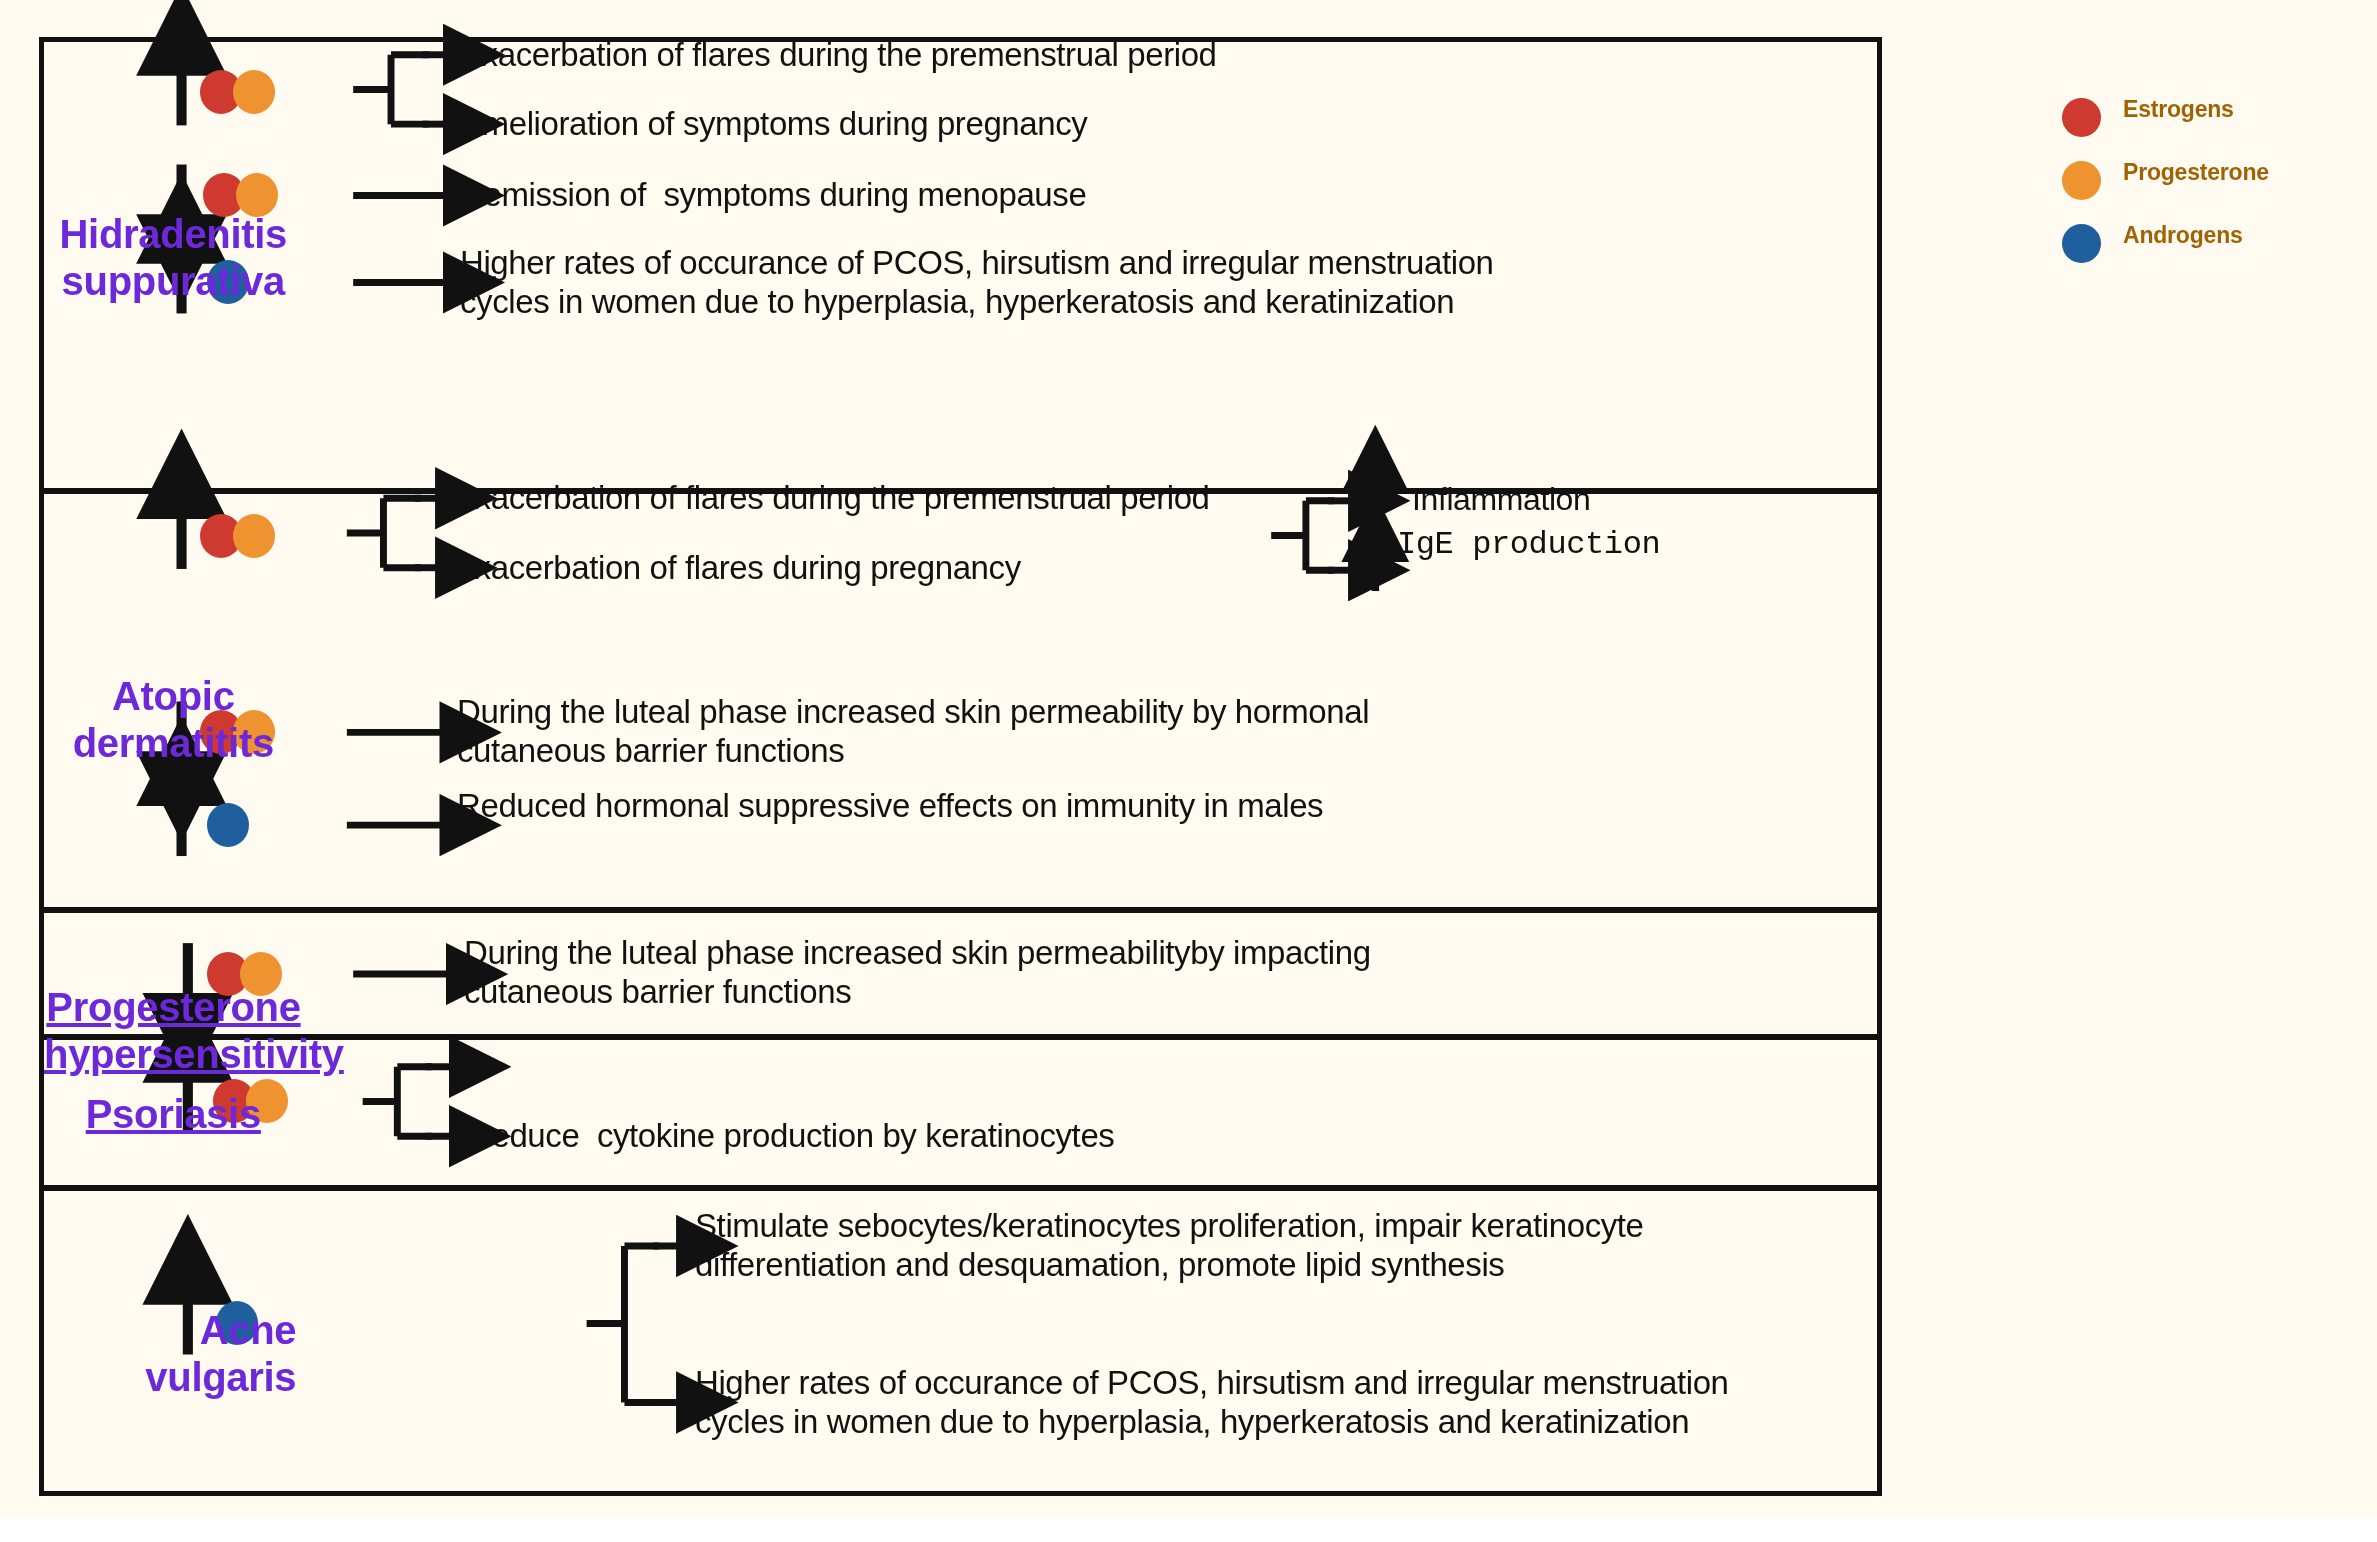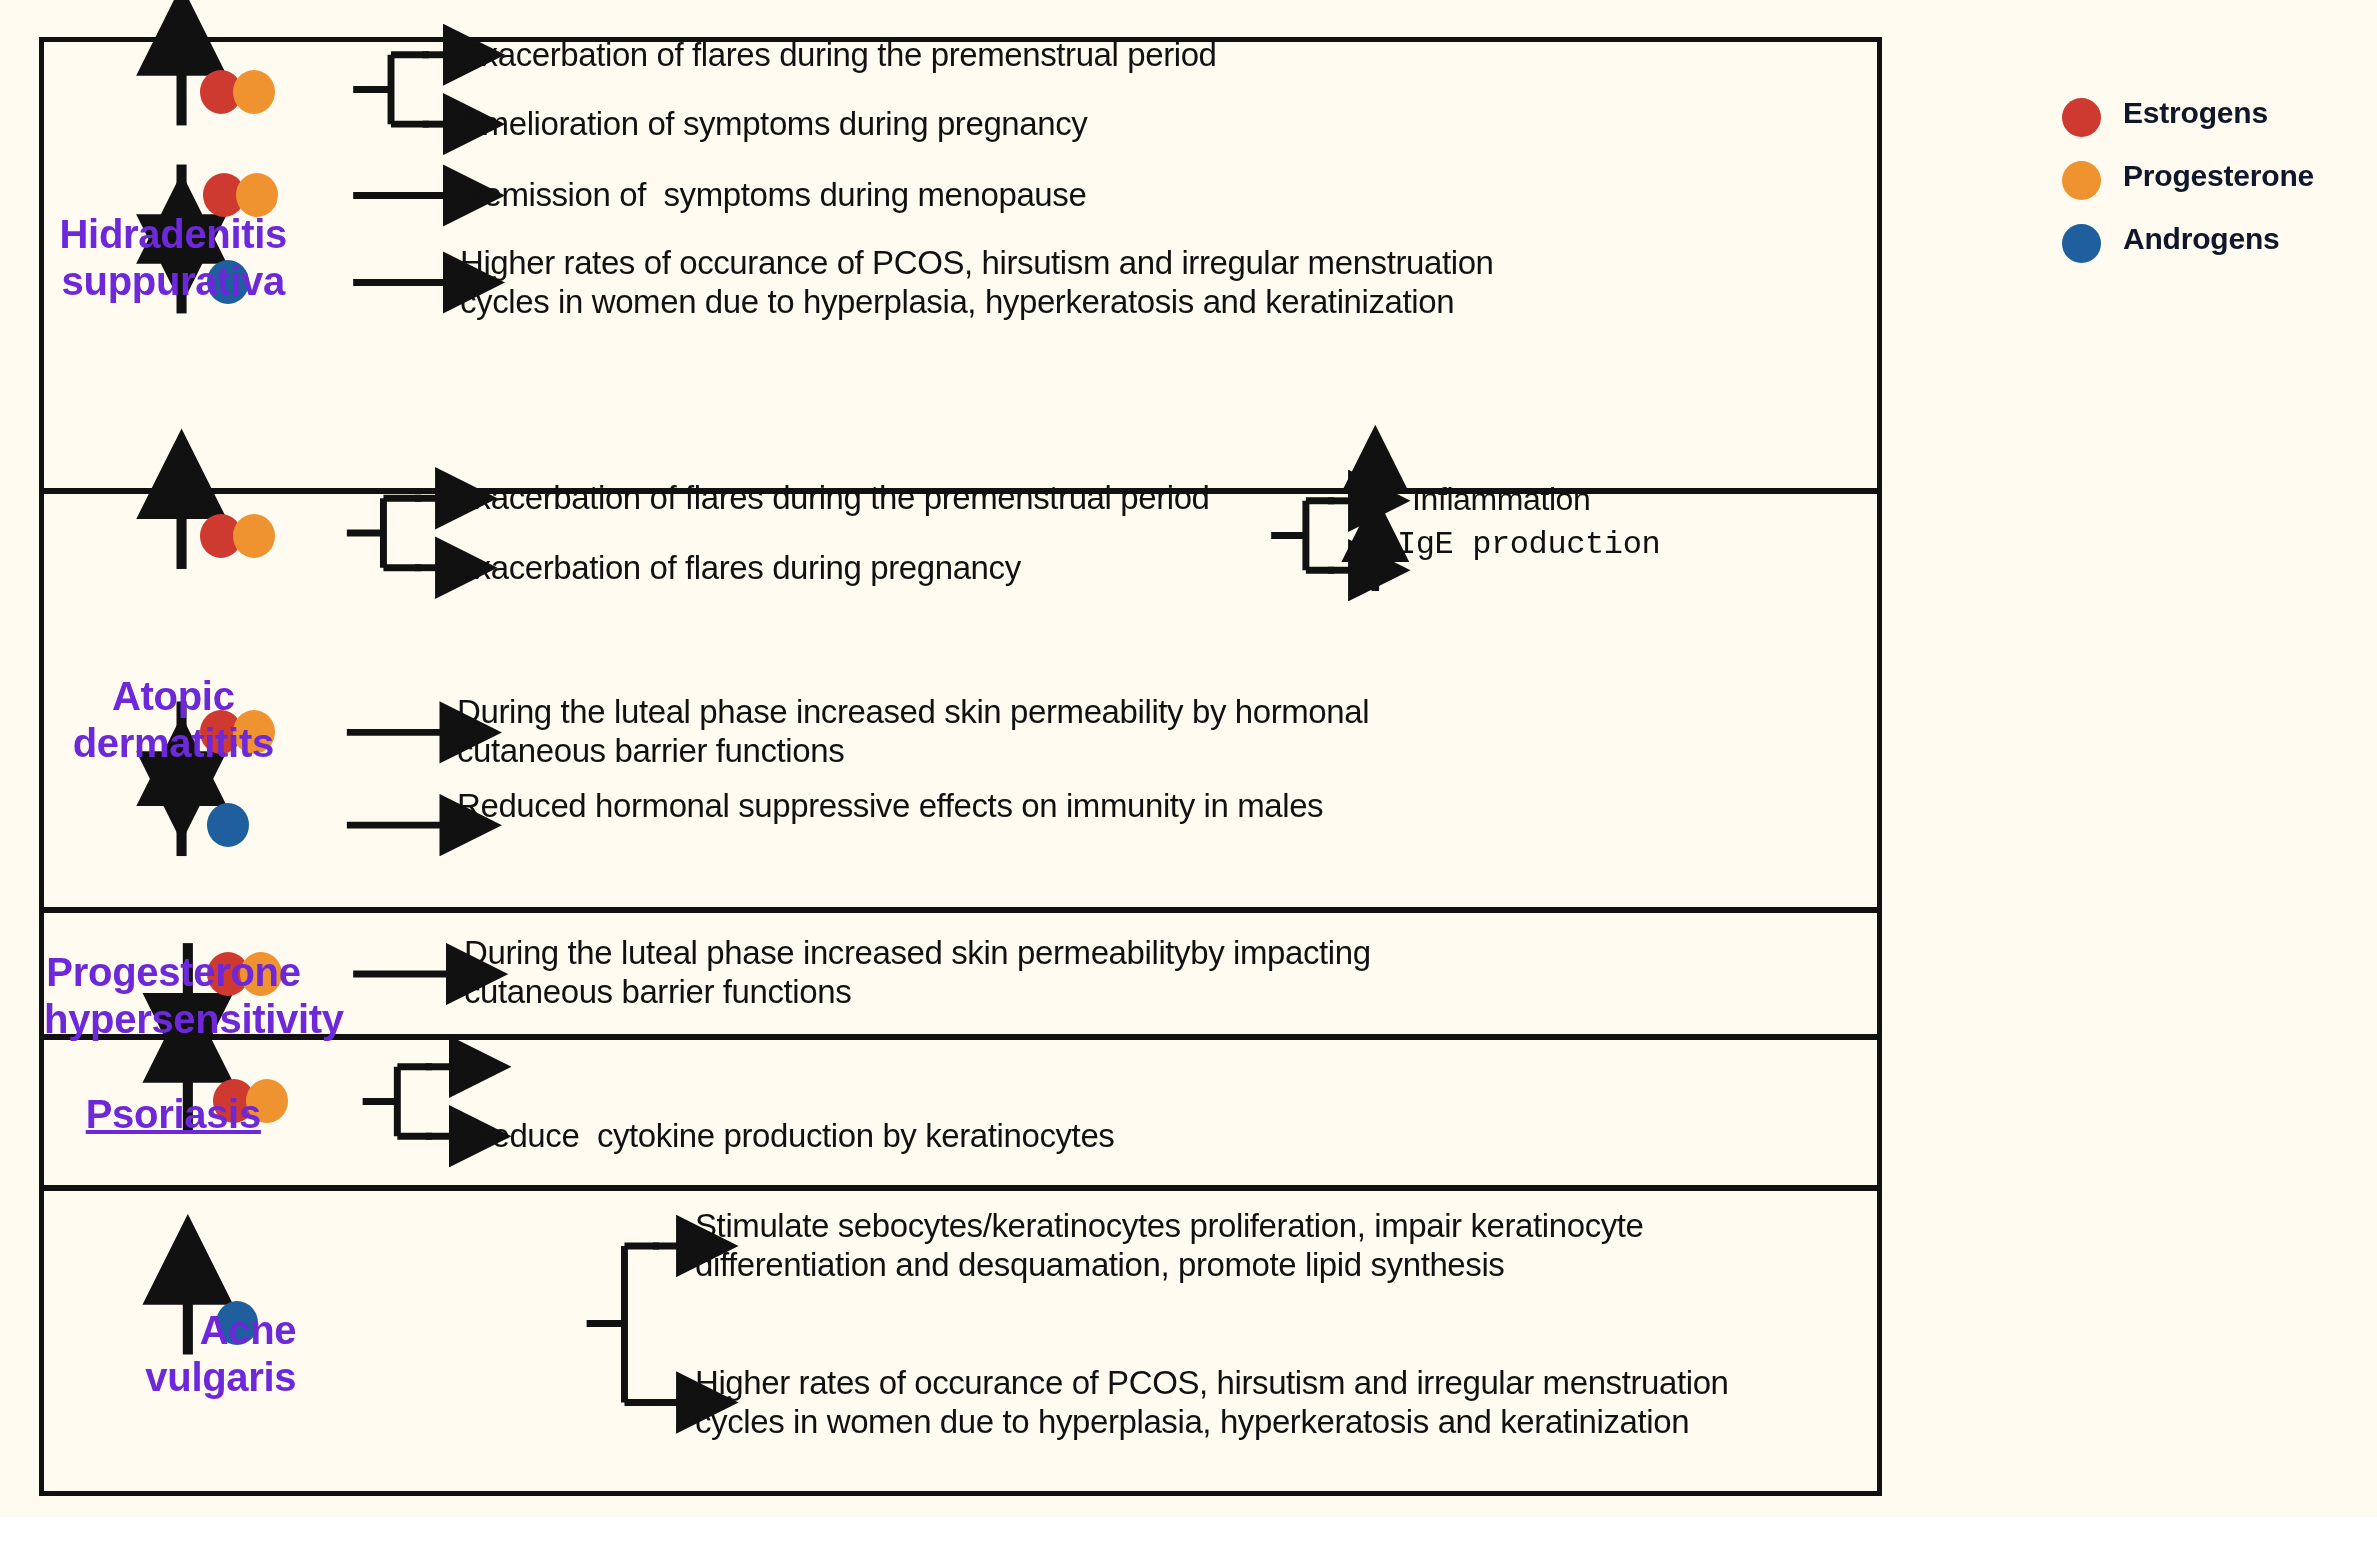--- a/index.html
+++ b/index.html
@@ -55,21 +55,21 @@
 
   .dot{position:absolute;border-radius:50%;}
   .svgbox{position:absolute;overflow:visible;}
 
   
   #legend{position:absolute;left:2062px;top:95px;width:290px;height:170px;}
   .legrow{position:absolute;left:0;width:290px;height:44px;}
   .legdot{position:absolute;left:0;top:2.5px;width:39px;height:39px;border-radius:50%;}
   .leglabel{
     position:absolute;left:61px;top:1.3px;
-    font-weight:bold;font-size:30px;color:#0f172a;
+    font-weight:bold;font-size:23px;color:#a16207;
     letter-spacing:-0.2px;white-space:nowrap;
     font-family:"Liberation Sans", sans-serif;
   }
 </style>
 </head>
 <body>
 
 <div id="canvas"></div>
 <div id="whitestrip"></div>
 
@@ -173,21 +173,21 @@
 
   <div class="dot" style="left:169px;top:1037px;width:42px;height:44px;background:#CE3A30;"></div>
   <div class="dot" style="left:202px;top:1037px;width:42px;height:44px;background:#EF9331;"></div>
 
   <div class="dot" style="left:172px;top:1259px;width:42px;height:44px;background:#1F5F9E;"></div>
 
   <div class="rowlabel" style="left:6.3px;top:169px;width:246px;">Hidradenitis
 suppurativa</div>
   <div class="rowlabel" style="left:6.3px;top:631px;width:246px;">Atopic
 dermatitits</div>
-  <div class="rowlabel" style="left:0px;top:907px;width:259px;">Progesterone
+  <div class="rowlabel" style="left:0px;top:942px;width:259px;text-decoration:underline;">Progesterone
 hypersensitivity</div>
   <div class="rowlabel" style="left:6.3px;top:1049px;width:246px;text-decoration:underline;">Psoriasis</div>
   <div class="rowlabel" style="left:6.3px;top:1265px;width:246px;text-align:right;">Acne vulgaris</div>
 
   <div class="bodytext" style="left:416px;top:-6.3px;width:1363px;">Exacerbation of flares during the premenstrual period</div>
   <div class="bodytext" style="left:416px;top:63px;width:1363px;">Amelioration of symptoms during pregnancy</div>
   <div class="bodytext" style="left:416px;top:134px;width:1363px;">Remission of  symptoms during menopause</div>
   <div class="bodytext" style="left:416px;top:202px;width:1388px;">Higher rates of occurance of PCOS, hirsutism and irregular menstruation
 cycles in women due to hyperplasia, hyperkeratosis and keratinization</div>
 

